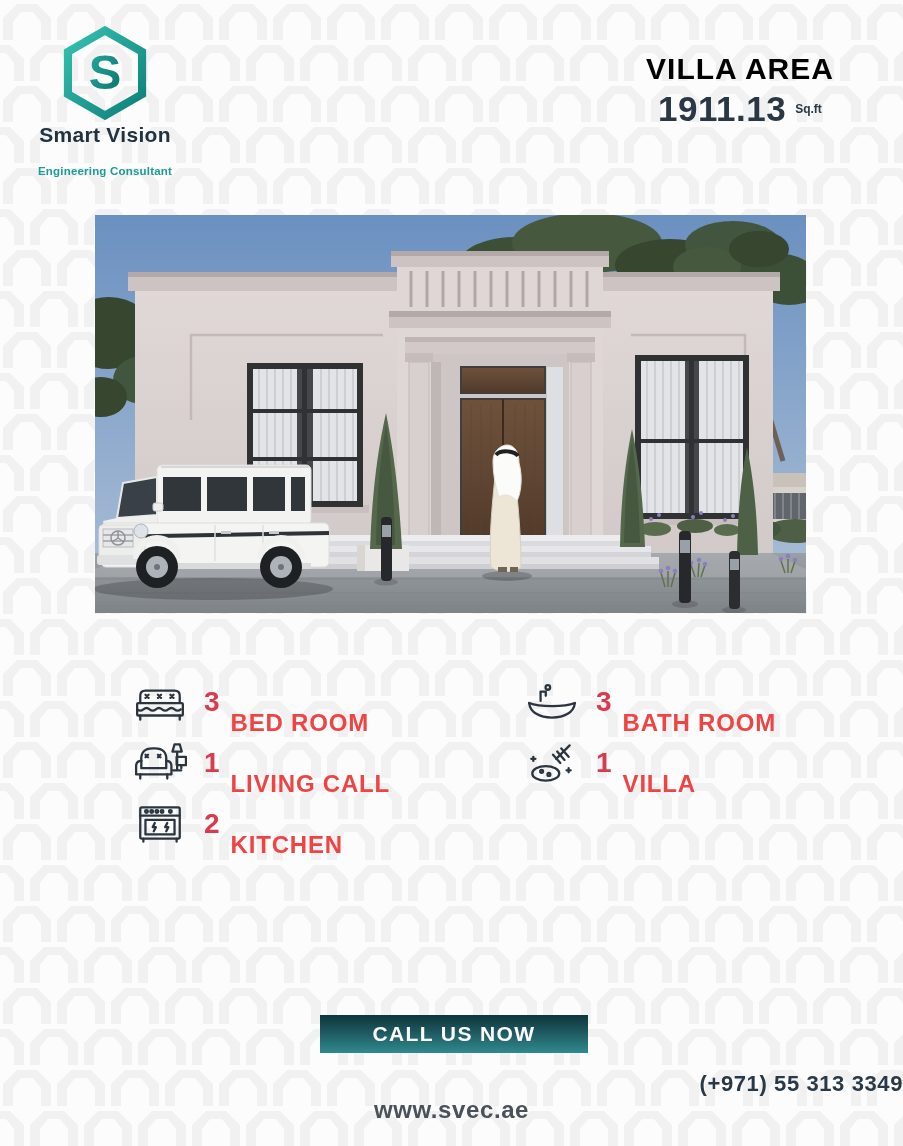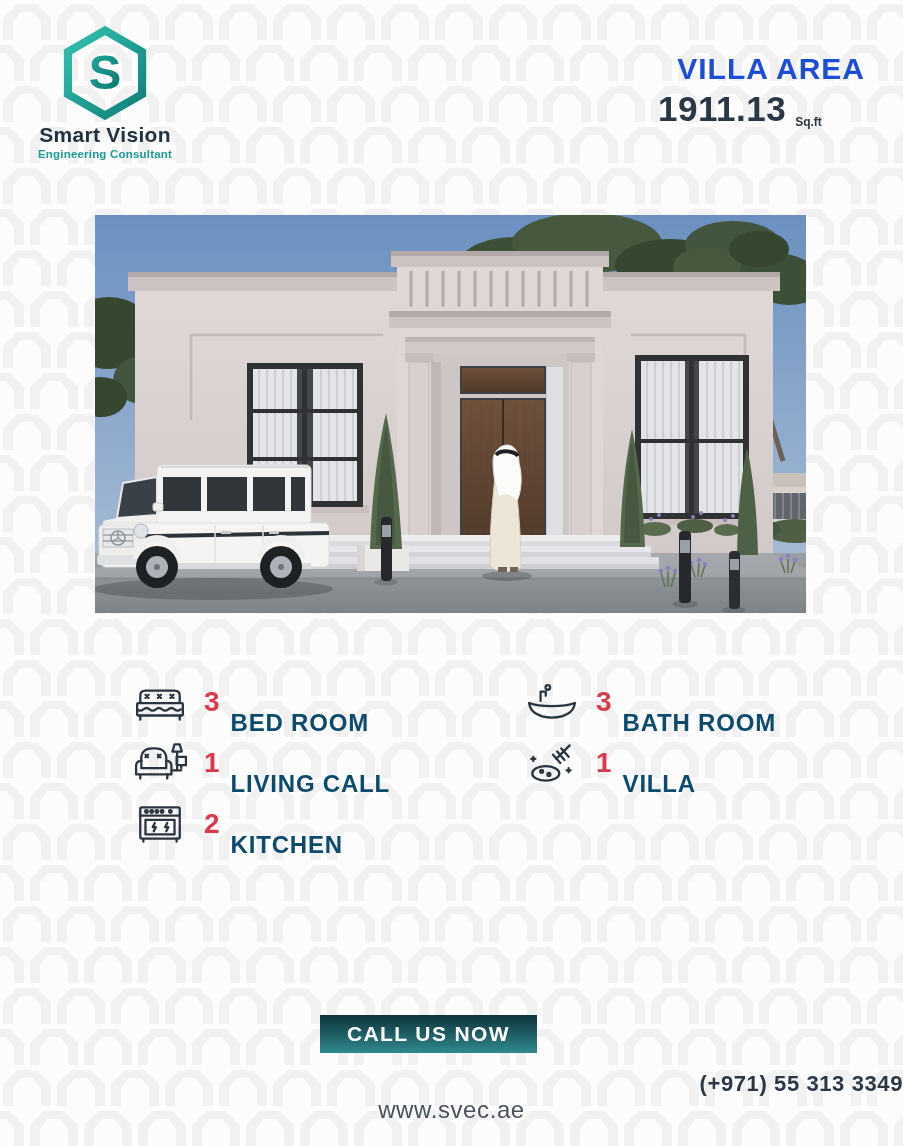--- a/index.html
+++ b/index.html
@@ -8,41 +8,41 @@
     background:#FCFCFC;
     font-family:"Liberation Sans", sans-serif;
   }
   .abs{position:absolute;}
   
   .bg-pattern{position:absolute;left:0;top:0;width:903px;height:1146px;z-index:0;}
   
   .logo-block{left:20px;top:26px;width:170px;display:flex;flex-direction:column;align-items:center;z-index:2;}
   .logo-mark{width:92px;height:94px;}
   .brand-name{margin-top:3px;font-size:21px;font-weight:bold;color:#21323F;letter-spacing:.3px;}
-  .brand-tagline{margin-top:1px;font-size:11.5px;font-weight:bold;color:#1C9C94;letter-spacing:.2px;}
+  .brand-tagline{margin-top:18px;font-size:11.5px;font-weight:bold;color:#1C9C94;letter-spacing:.2px;}
   .area-block{left:615px;top:52px;width:250px;text-align:center;z-index:2;}
-  .area-title{font-size:30px;font-weight:600;color:#1d4ed8;letter-spacing:1px;text-align:right;}
-  .area-line{margin-top:3px;display:flex;justify-content:center;align-items:flex-end;gap:9px;}
+  .area-title{font-size:30px;font-weight:600;color:#000000;letter-spacing:1px;}
+  .area-line{margin-top:3px;display:flex;justify-content:center;align-items:center;gap:9px;}
   .area-value{font-size:35px;font-weight:800;color:#2A3744;letter-spacing:.5px;}
   .area-unit{font-size:12px;font-weight:600;color:#2A3744;}
   
   .villa{left:95px;top:215px;width:711px;height:398px;z-index:1;}
   
   .features{left:133px;top:671px;width:740px;display:grid;grid-template-columns:392px 348px;grid-auto-rows:61px;z-index:2;}
   .feature{display:flex;align-items:center;}
   .feature .icon{width:54px;height:46px;margin-right:17px;color:#2B3540;flex:0 0 auto;}
   .feature .icon svg{width:100%;height:100%;}
   .feature .count{font-size:28px;font-weight:800;color:#D93A4E;margin-right:11px;line-height:1;}
-  .feature .label{font-size:24px;font-weight:bold;color:#0c4a6e;letter-spacing:.8px;line-height:1;margin-top:42px;}
-  
-  .cta{left:320px;top:1015px;width:217px;height:38px;display:flex;align-items:center;justify-content:center;
+  .feature .label{font-size:24px;font-weight:bold;color:#ef4444;letter-spacing:.8px;line-height:1;margin-top:42px;}
+  
+  .cta{left:320px;top:1015px;width:268px;height:38px;display:flex;align-items:center;justify-content:center;
        background:linear-gradient(180deg,#0F353C 0%,#1C545B 40%,#2F8A8E 100%);
        color:#FFFFFF;font-size:21px;font-weight:600;letter-spacing:1.4px;cursor:pointer;z-index:2;}
   .phone{left:0;top:1071px;width:903px;text-align:right;font-size:22px;font-weight:600;color:#2B3845;letter-spacing:.6px;z-index:2;}
-  .website{left:0;top:1096px;width:903px;text-align:center;font-size:24px;font-weight:400;color:#49525B;letter-spacing:.6px;z-index:2;}
+  .website{left:0;top:1096px;width:903px;text-align:center;font-size:24px;font-weight:700;color:#49525B;letter-spacing:.6px;z-index:2;}
 </style>
 </head>
 <body>
 
 <svg class="bg-pattern" aria-hidden="true">
   <defs>
     <pattern id="hexpat" width="54" height="82" patternUnits="userSpaceOnUse">
       <g fill="#F1F1F1">
         <path d="M0 36 V14 L14 0 H34 L48 14 V36 H38 V18 L30 8 H18 L10 18 V36 Z" transform="translate(3,4)"></path>
         <path d="M0 36 V14 L14 0 H34 L48 14 V36 H38 V18 L30 8 H18 L10 18 V36 Z" transform="translate(-24,45)"></path>

